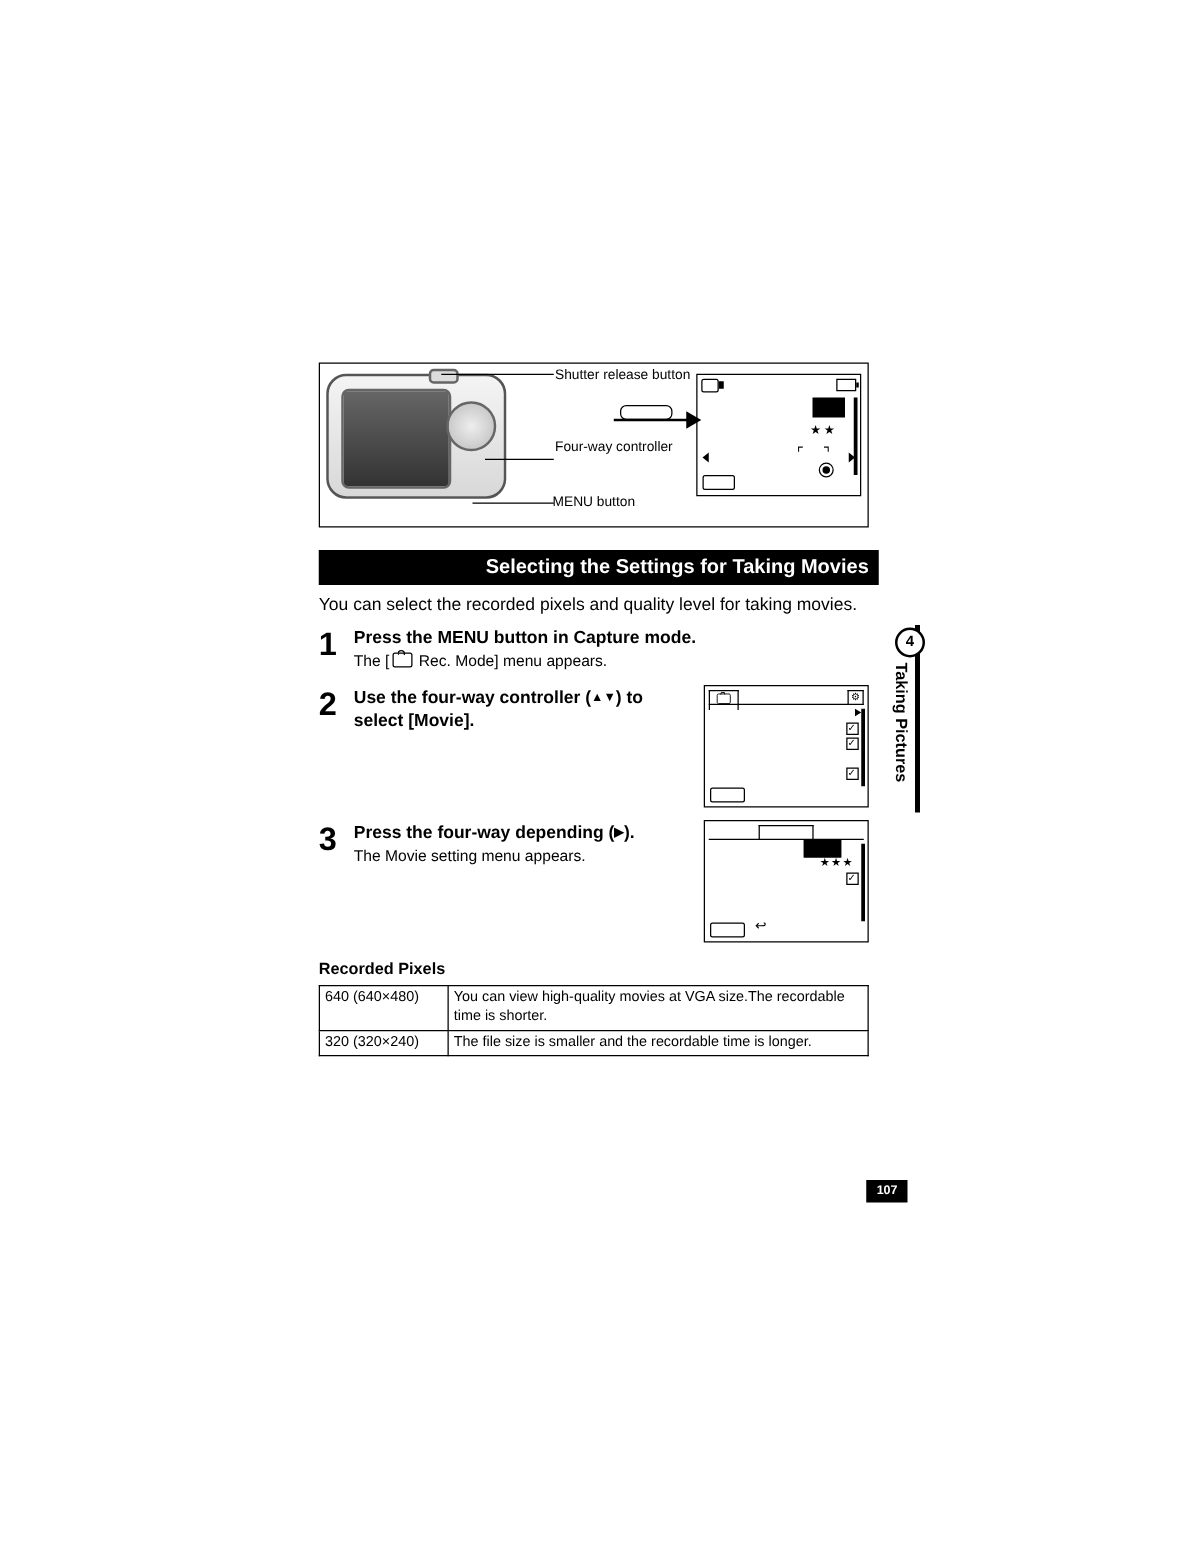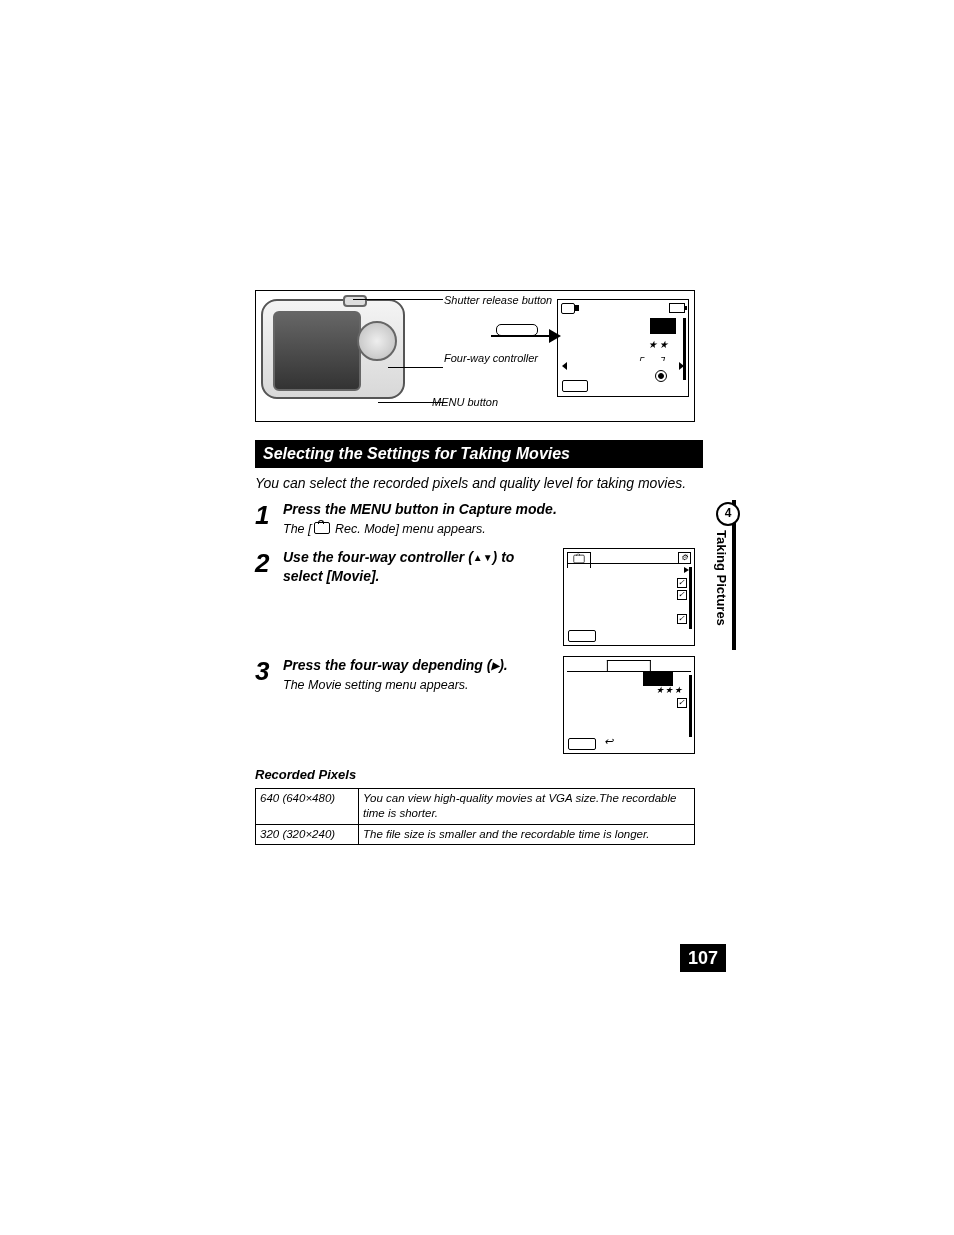--- a/index.html
+++ b/index.html
@@ -16,21 +16,20 @@
     width: 954px;
     height: 1235px;
     margin: 0 auto;
     background: #fff;
   }
   .content {
     position: absolute;
     left: 255px;
     top: 290px;
     width: 440px;
-    font-style: italic;
   }
 
   
   .diagram-box {
     border: 1px solid #000;
     height: 130px;
     position: relative;
   }
   .camera-wrap {
     position: absolute;
@@ -215,20 +214,21 @@
 
   
   .section-bar {
     margin-top: 18px;
     background: #000;
     color: #fff;
     font-weight: bold;
     padding: 3px 8px;
     width: 432px;
     font-size: 16px;
+    text-align: right;
   }
   .intro {
     margin-top: 6px;
     font-size: 14px;
   }
 
   
   .step {
     display: flex;
     margin-top: 8px;
@@ -343,21 +343,21 @@
 
   
   .page-num {
     position: absolute;
     right: 228px;
     top: 944px;
     background: #000;
     color: #fff;
     font-weight: bold;
     padding: 2px 8px;
-    font-size: 18px;
+    font-size: 10px;
   }
 
   
   .side-tab {
     position: absolute;
     right: 218px;
     top: 500px;
     width: 20px;
     height: 150px;
   }
@@ -408,21 +408,21 @@
       </div>
 
       <div class="callouts">
         <div class="callout-line" style="left:-55px; top:8px; width:90px;"></div>
         <div class="callout-text" style="left:36px; top:2px; width:90px;">Shutter release button</div>
 
         <div class="callout-line" style="left:-20px; top:76px; width:55px;"></div>
         <div class="callout-text" style="left:36px; top:60px; width:90px;">Four-way controller</div>
 
         <div class="callout-line" style="left:-30px; top:111px; width:65px;"></div>
-        <div class="callout-text" style="left:24px; top:104px;text-align:right;">MENU button</div>
+        <div class="callout-text" style="left:34px; top:104px;text-align:right;">MENU button</div>
       </div>
 
       <div class="slot"></div>
       <div class="arrow-big"></div>
 
       <div class="lcd-preview">
         <div class="lcd-top">
           <span class="lcd-camera-icon"></span>
           <span class="lcd-batt"></span>
         </div>

